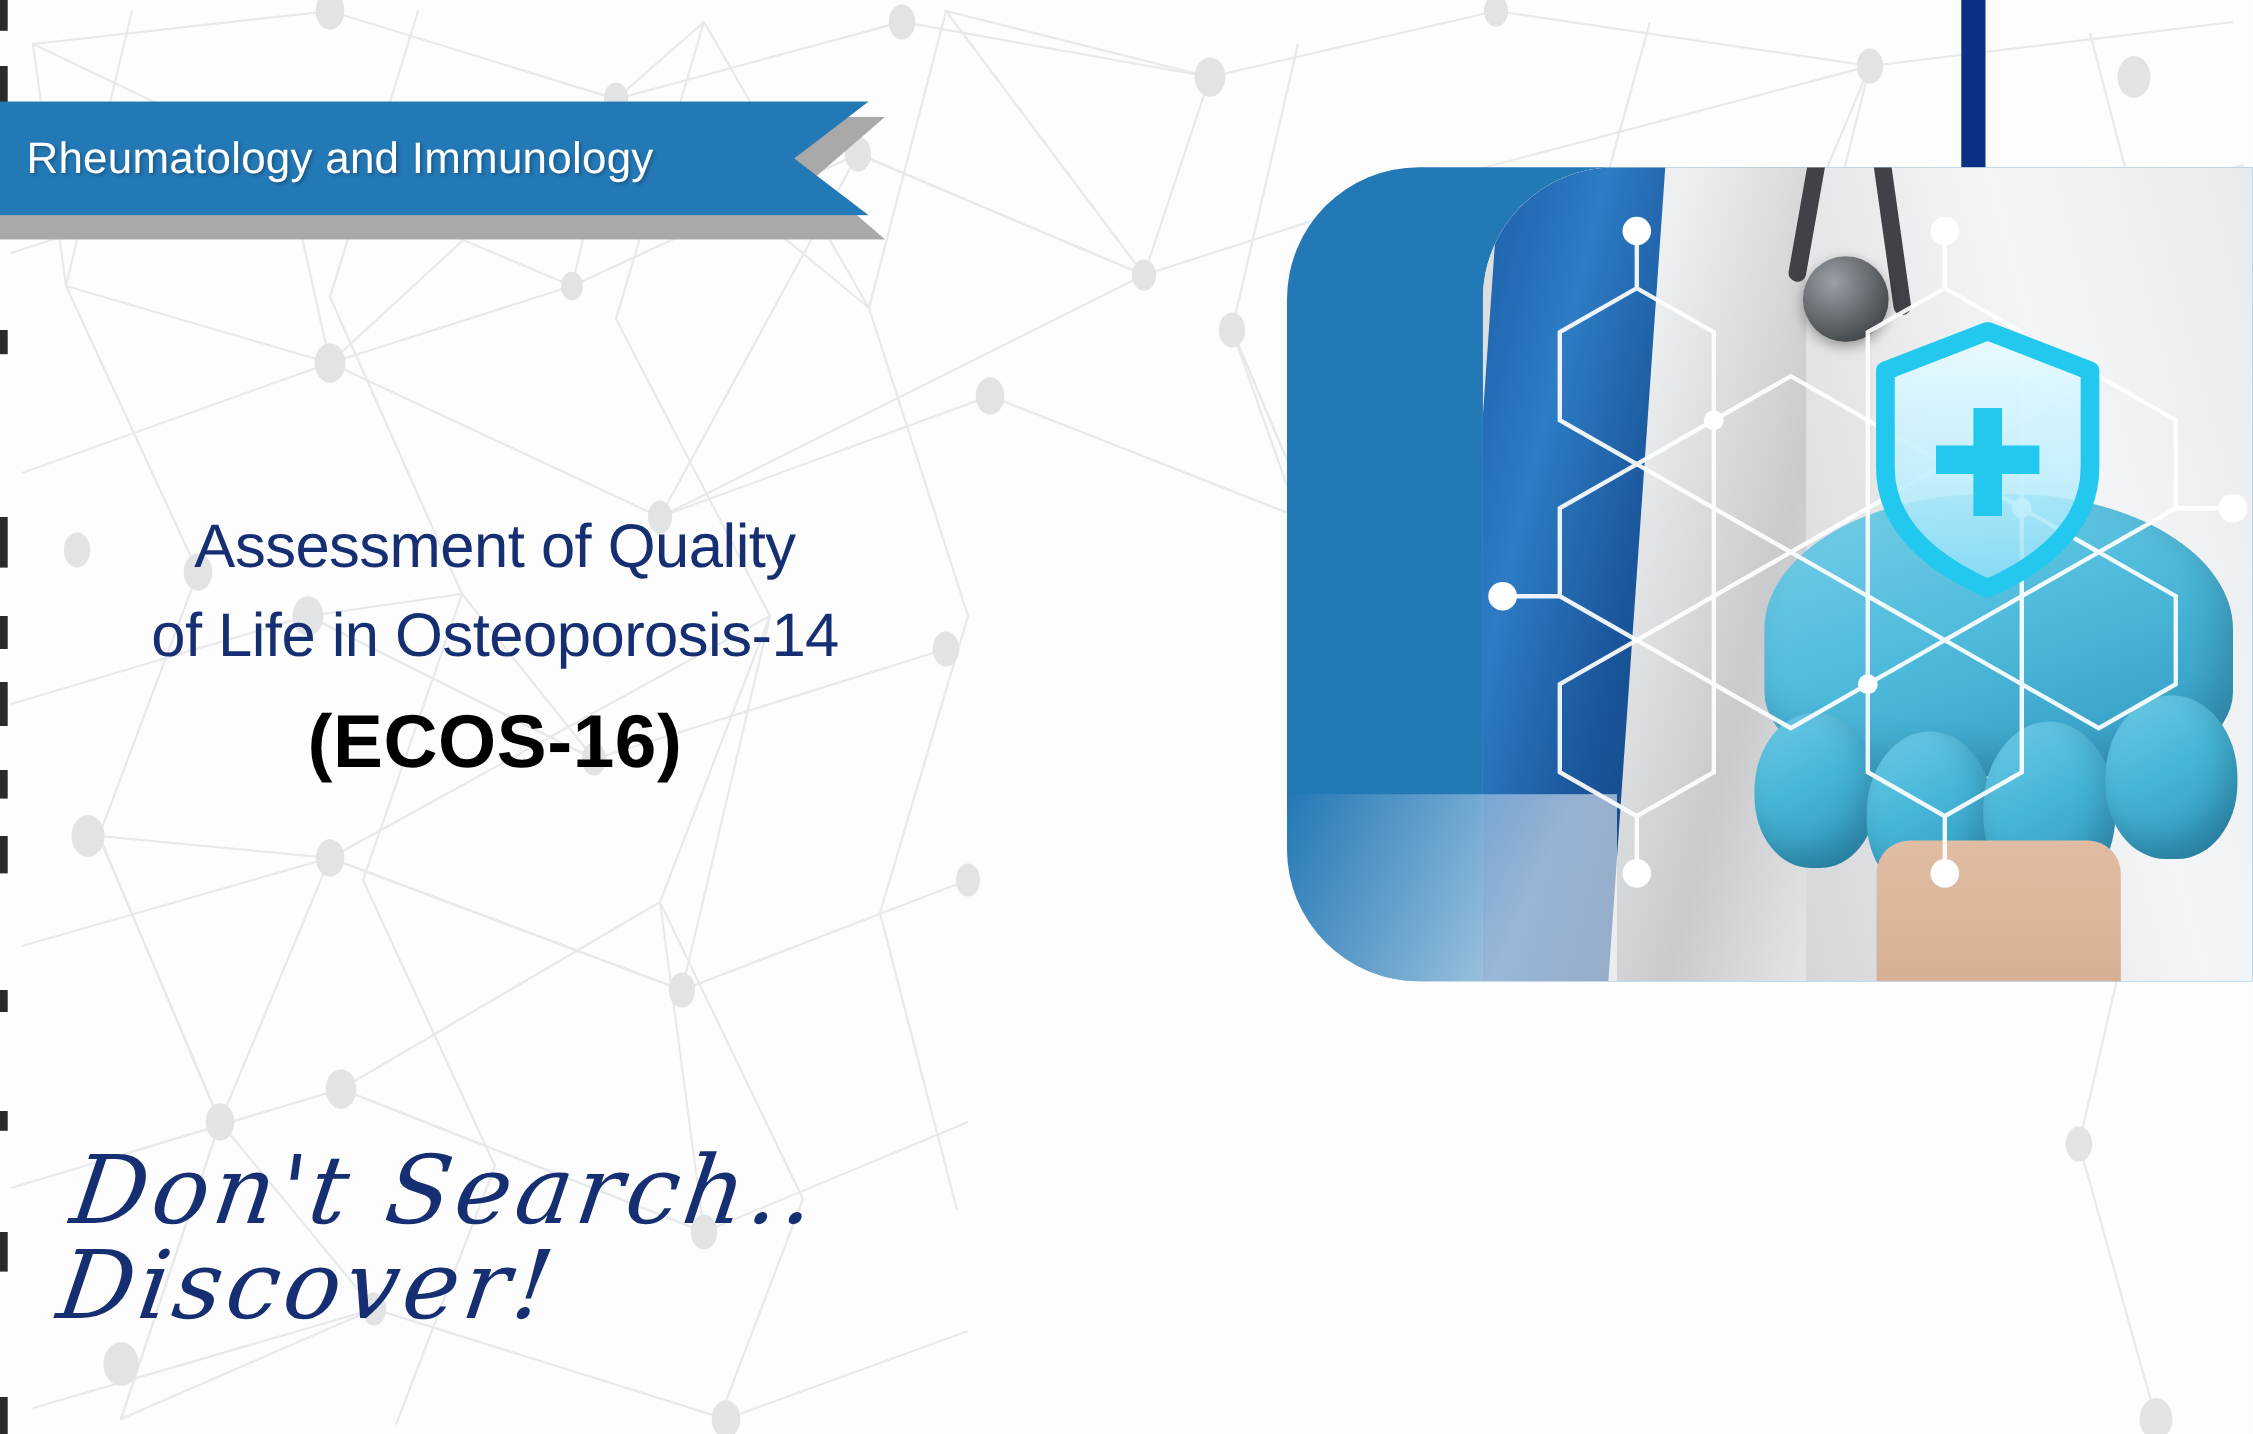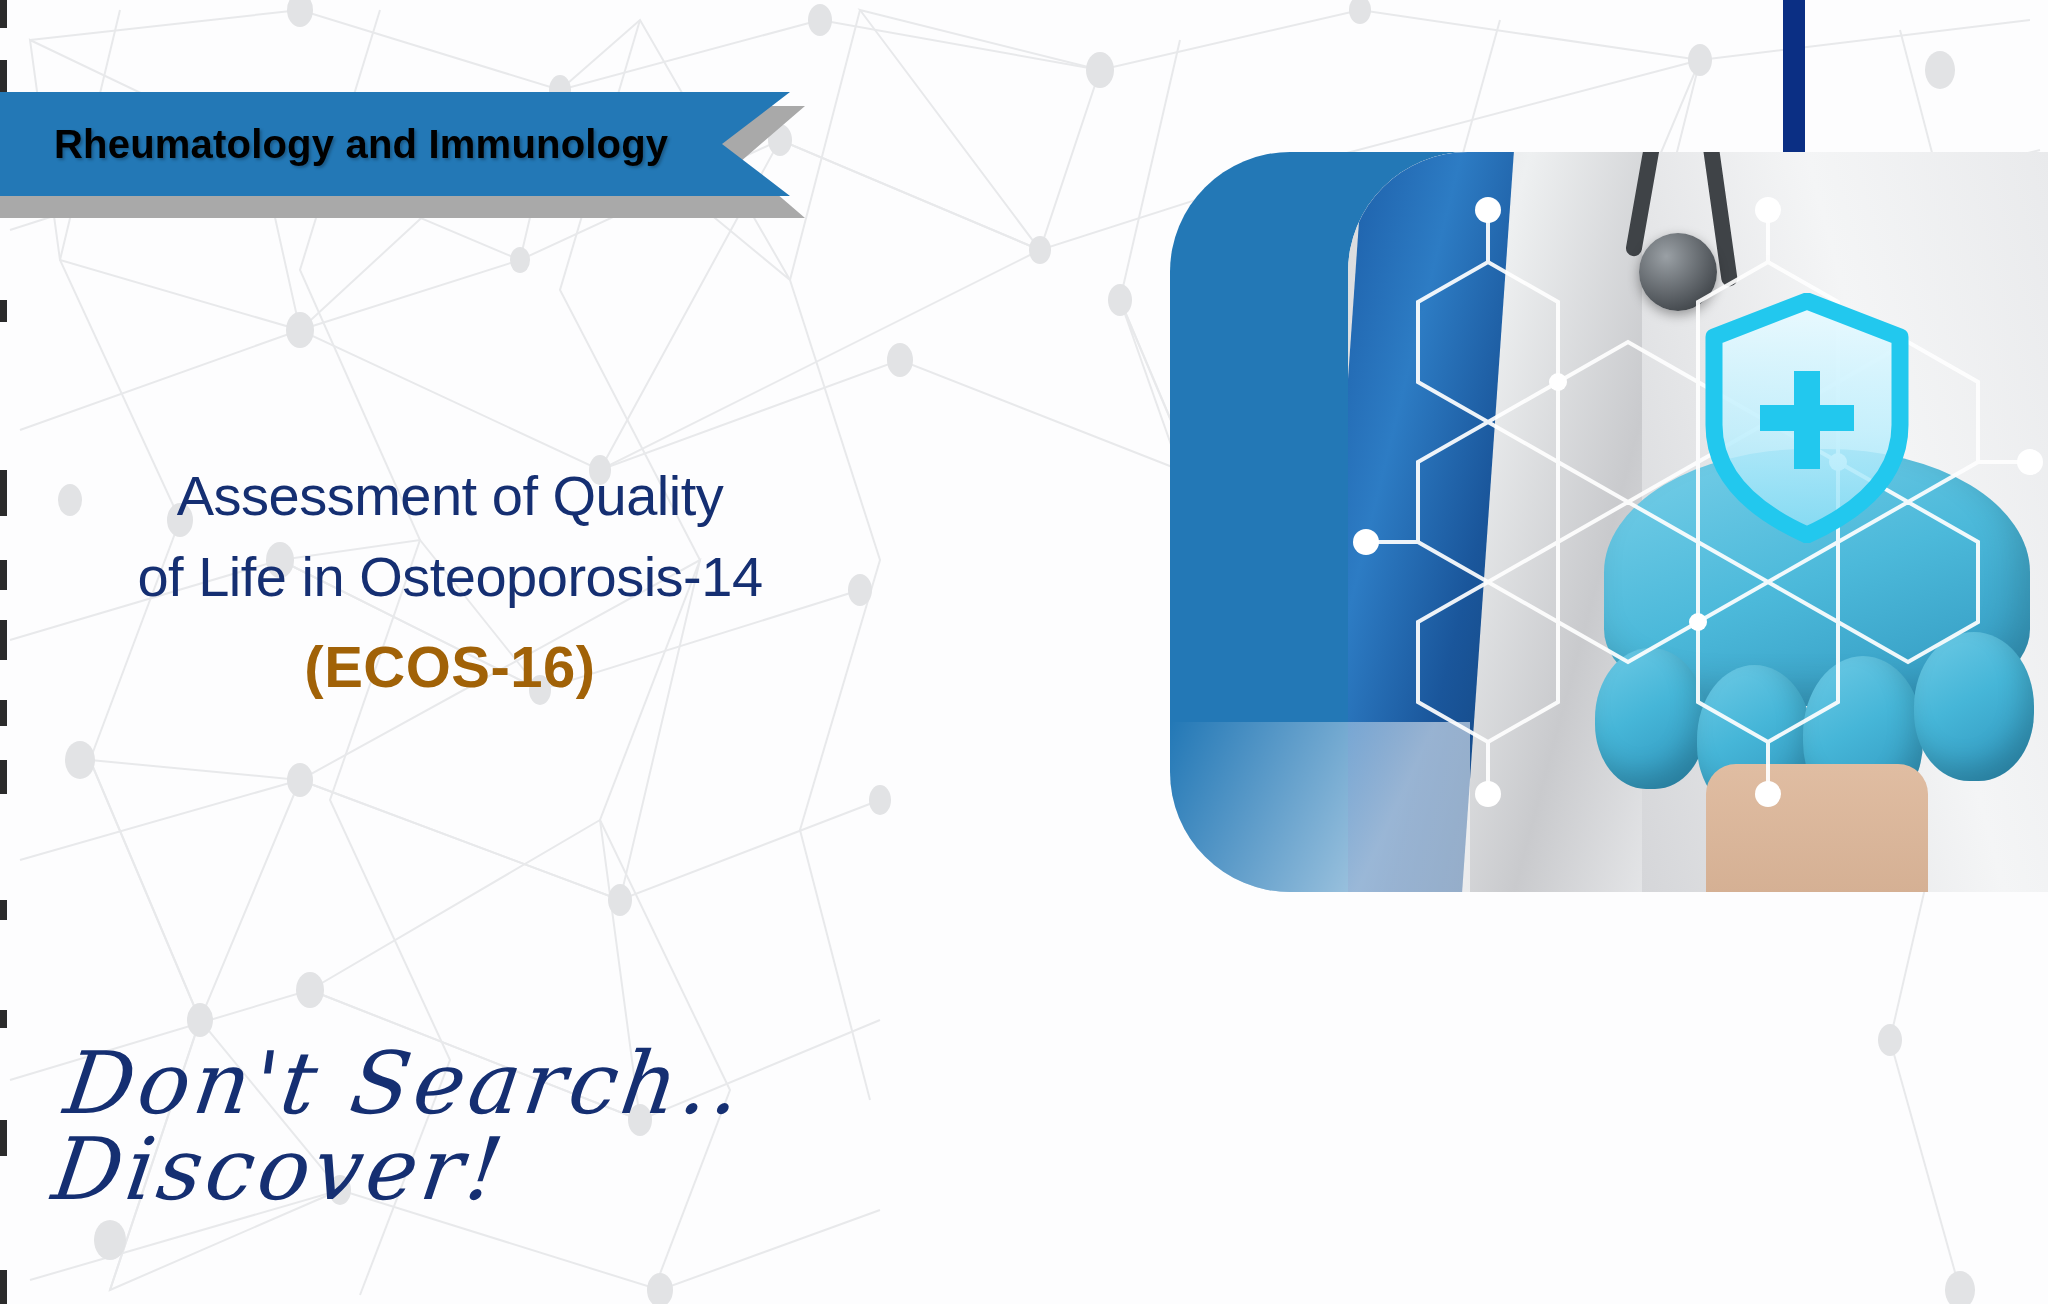--- a/index.html
+++ b/index.html
@@ -21,33 +21,33 @@
     background:#a9a9a9;
     clip-path: polygon(0 0, 805px 0, 740px 56px, 805px 112px, 0 112px);
   }
   #ribbon {
     position:absolute; left:0; top:0; width:790px; height:104px;
     background:#2378b6;
     clip-path: polygon(0 0, 790px 0, 722px 52px, 790px 104px, 0 104px);
     display:flex; align-items:center;
   }
   #ribbon-label {
-    color:#000000; font-size:40px; font-weight:bold; letter-spacing:.2px;
-    padding-left:54px; white-space:nowrap;
+    color:#ffffff; font-size:40px; font-weight:normal; letter-spacing:.2px;
+    padding-left:24px; white-space:nowrap;
     text-shadow: 2px 2px 3px rgba(0,0,0,.25);
   }
 
   
   #title-block { position:absolute; left:0; top:455px; width:900px; text-align:center; }
   .title-line {
     color:#152f72; font-size:56px; font-weight:400; line-height:1.45;
     letter-spacing:-.5px; white-space:nowrap;
   }
   #subtitle {
-    color:#a16207; font-size:58px; font-weight:bold; line-height:1.5;
+    color:#000000; font-size:68px; font-weight:bold; line-height:1.5;
     letter-spacing:.5px; margin-top:6px;
   }
 
   
   #tagline {
     position:absolute; left:60px; top:1040px; width:820px;
     color:#152f72; font-size:86px; line-height:1;
     font-family:"DejaVu Serif", serif; font-style:italic; font-weight:500;
     letter-spacing:4px; transform: skewX(-8deg);
   }

